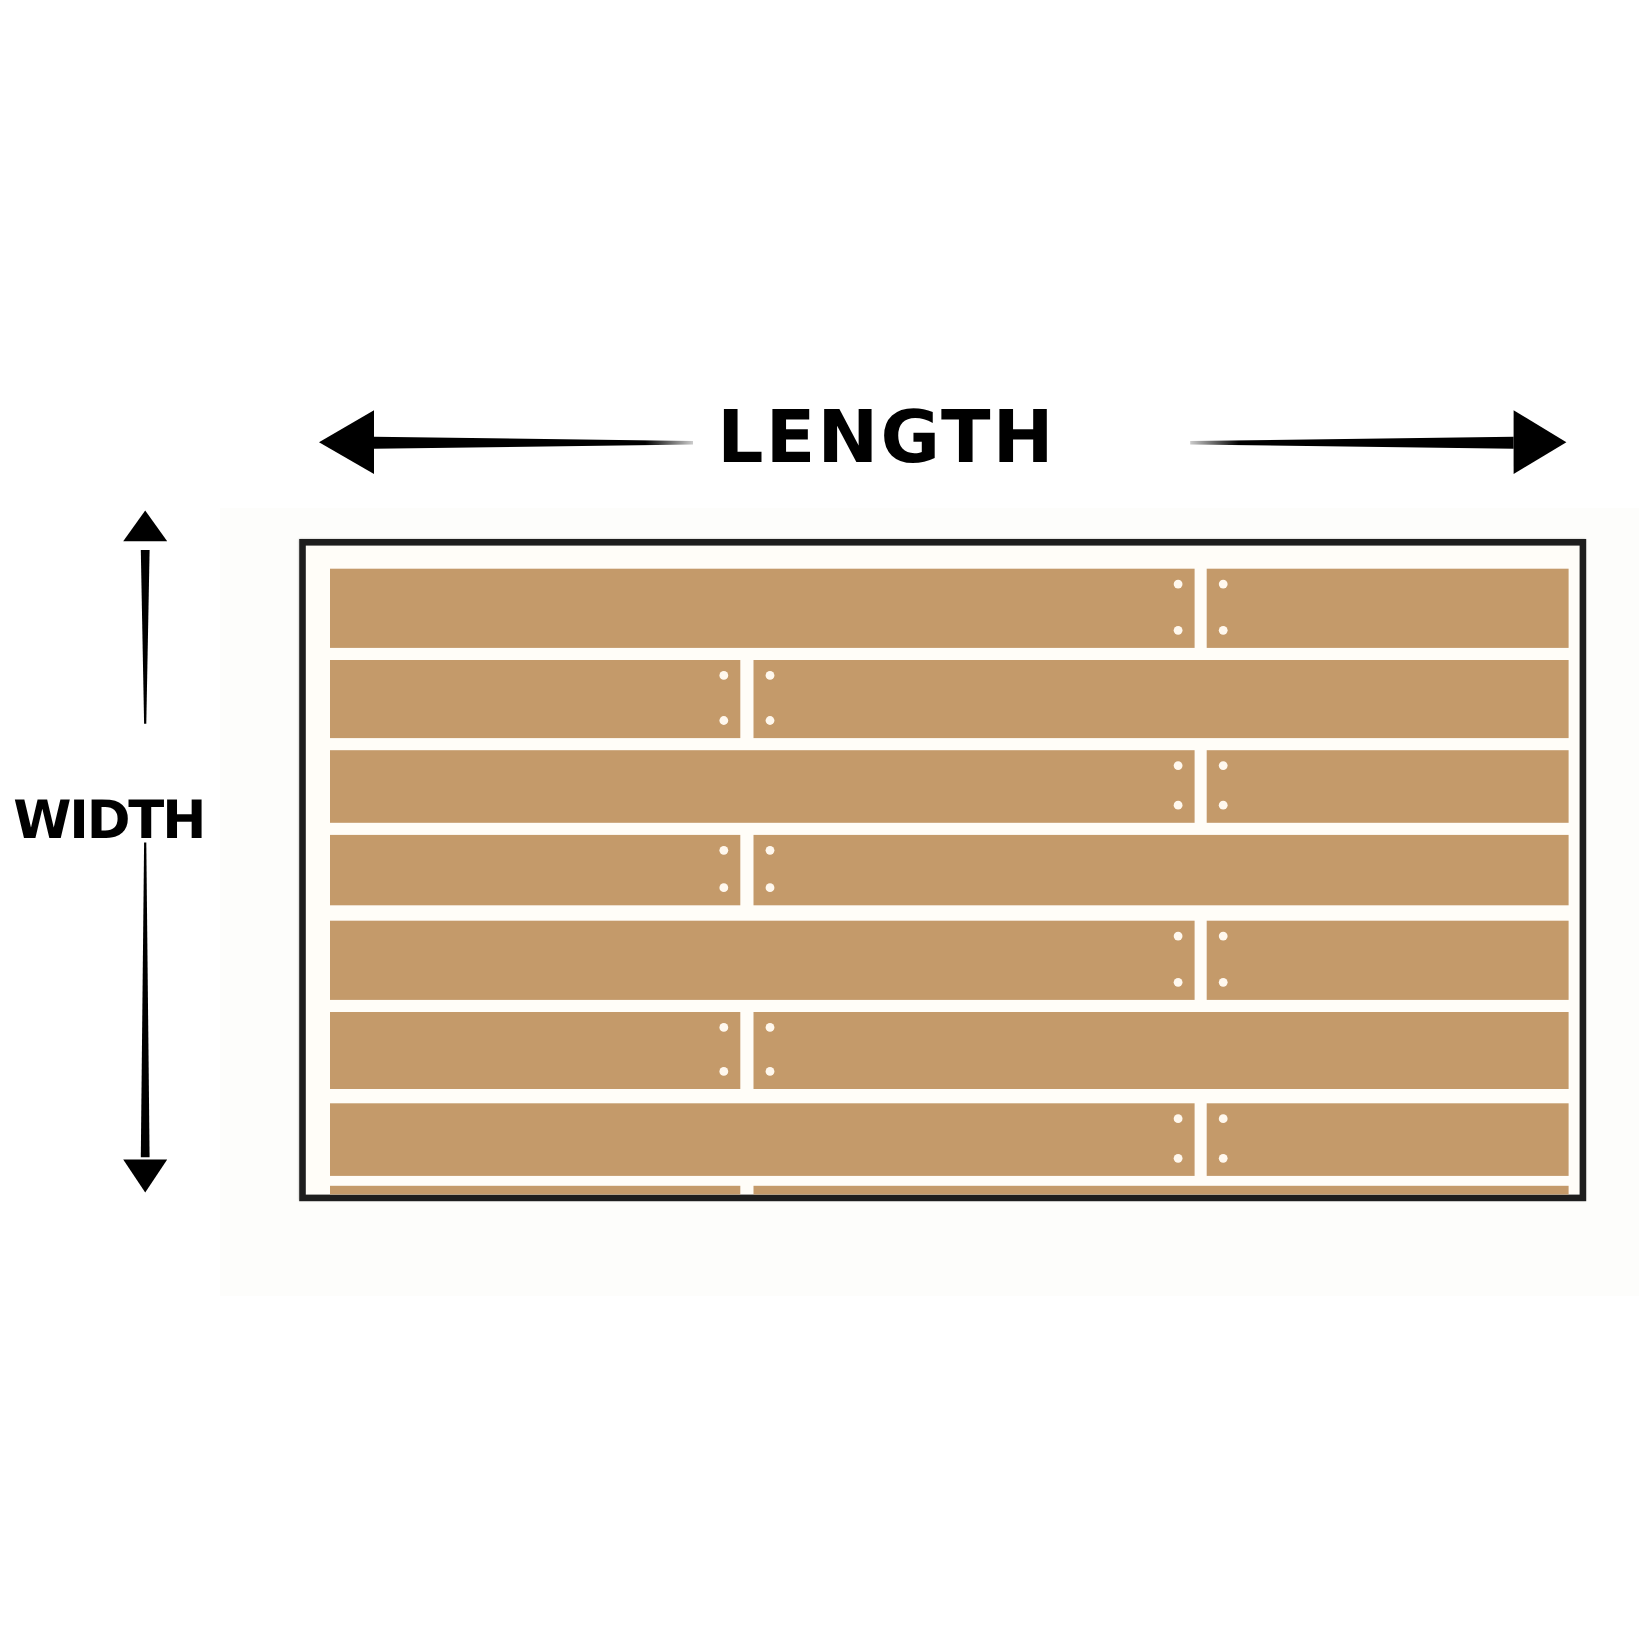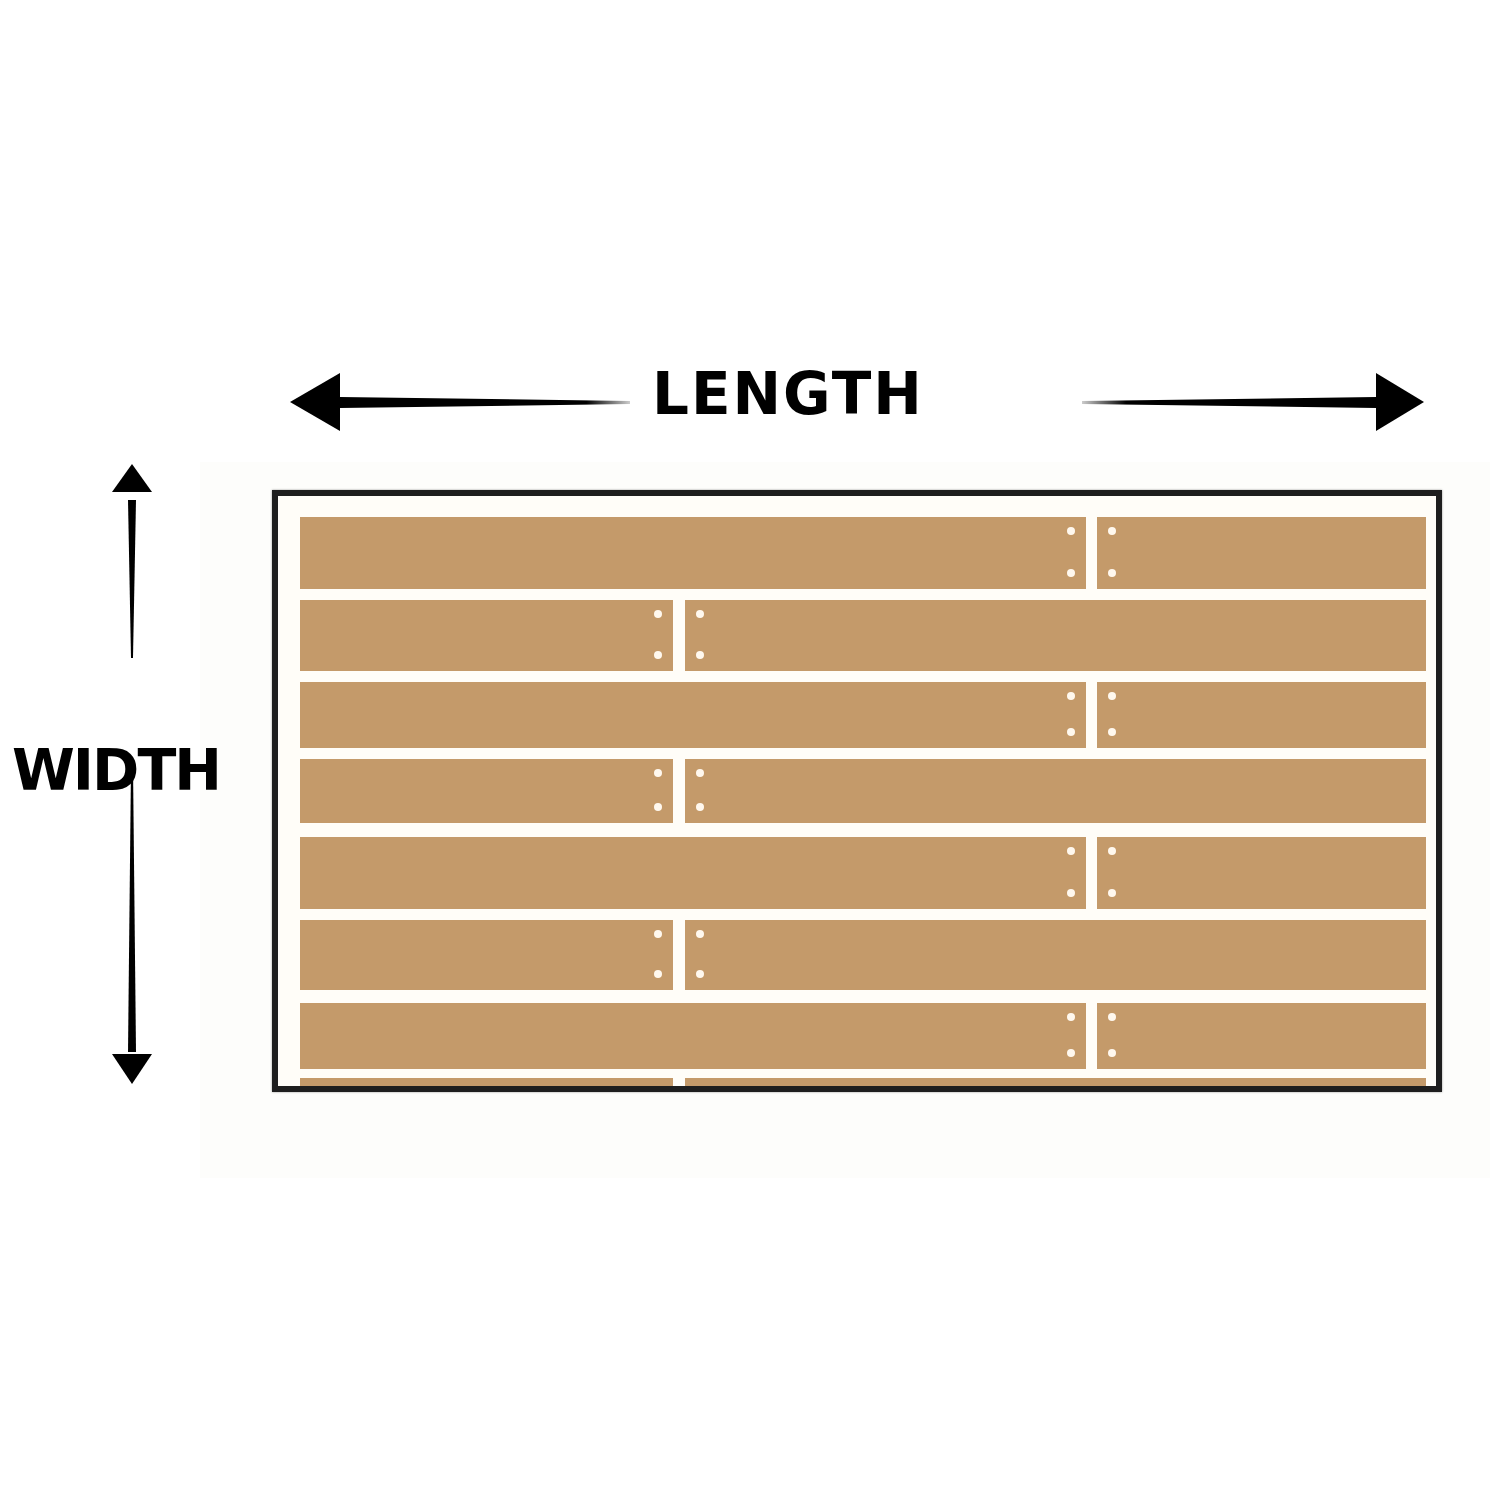--- a/index.html
+++ b/index.html
@@ -1,20 +1,20 @@
 <!DOCTYPE html>
 <html><head>
 <meta charset="utf-8">
 <style>
   html, body { margin:0; padding:0; background:#ffffff; }
   body { width:1500px; height:1500px; position:relative; overflow:hidden; font-family:"DejaVu Sans", sans-serif; }
   .bg-panel { position:absolute; left:200px; top:462px; width:1290px; height:716px; background:#fdfdfb; }
   .label { position:absolute; font-family:"DejaVu Sans", sans-serif; font-weight:bold; color:#000; line-height:1; white-space:nowrap; }
-  .length-label { left:652px; top:365px; font-size:58px; letter-spacing:2px; }
-  .width-label { left:12px; top:742px; font-size:57px; letter-spacing:-2px; }
+  .length-label { left:652px; top:365px; font-size:66px; letter-spacing:2px; }
+  .width-label { left:12px; top:722px; font-size:48px; letter-spacing:-2px; }
   svg.arrows { position:absolute; left:0; top:0; }
   .frame { position:absolute; left:272px; top:490px; width:1158px; height:590px; border:6px solid #1e1e1e; background:#fffdf8; box-shadow:0 0 2px rgba(0,0,0,0.4); overflow:hidden; }
   .plank { position:absolute; background:#c49a6a; }
   .nail { position:absolute; width:8px; height:8px; border-radius:50%; background:#fff8ee; }
 </style>
 </head>
 <body>
 
 <div class="bg-panel"></div>
 

